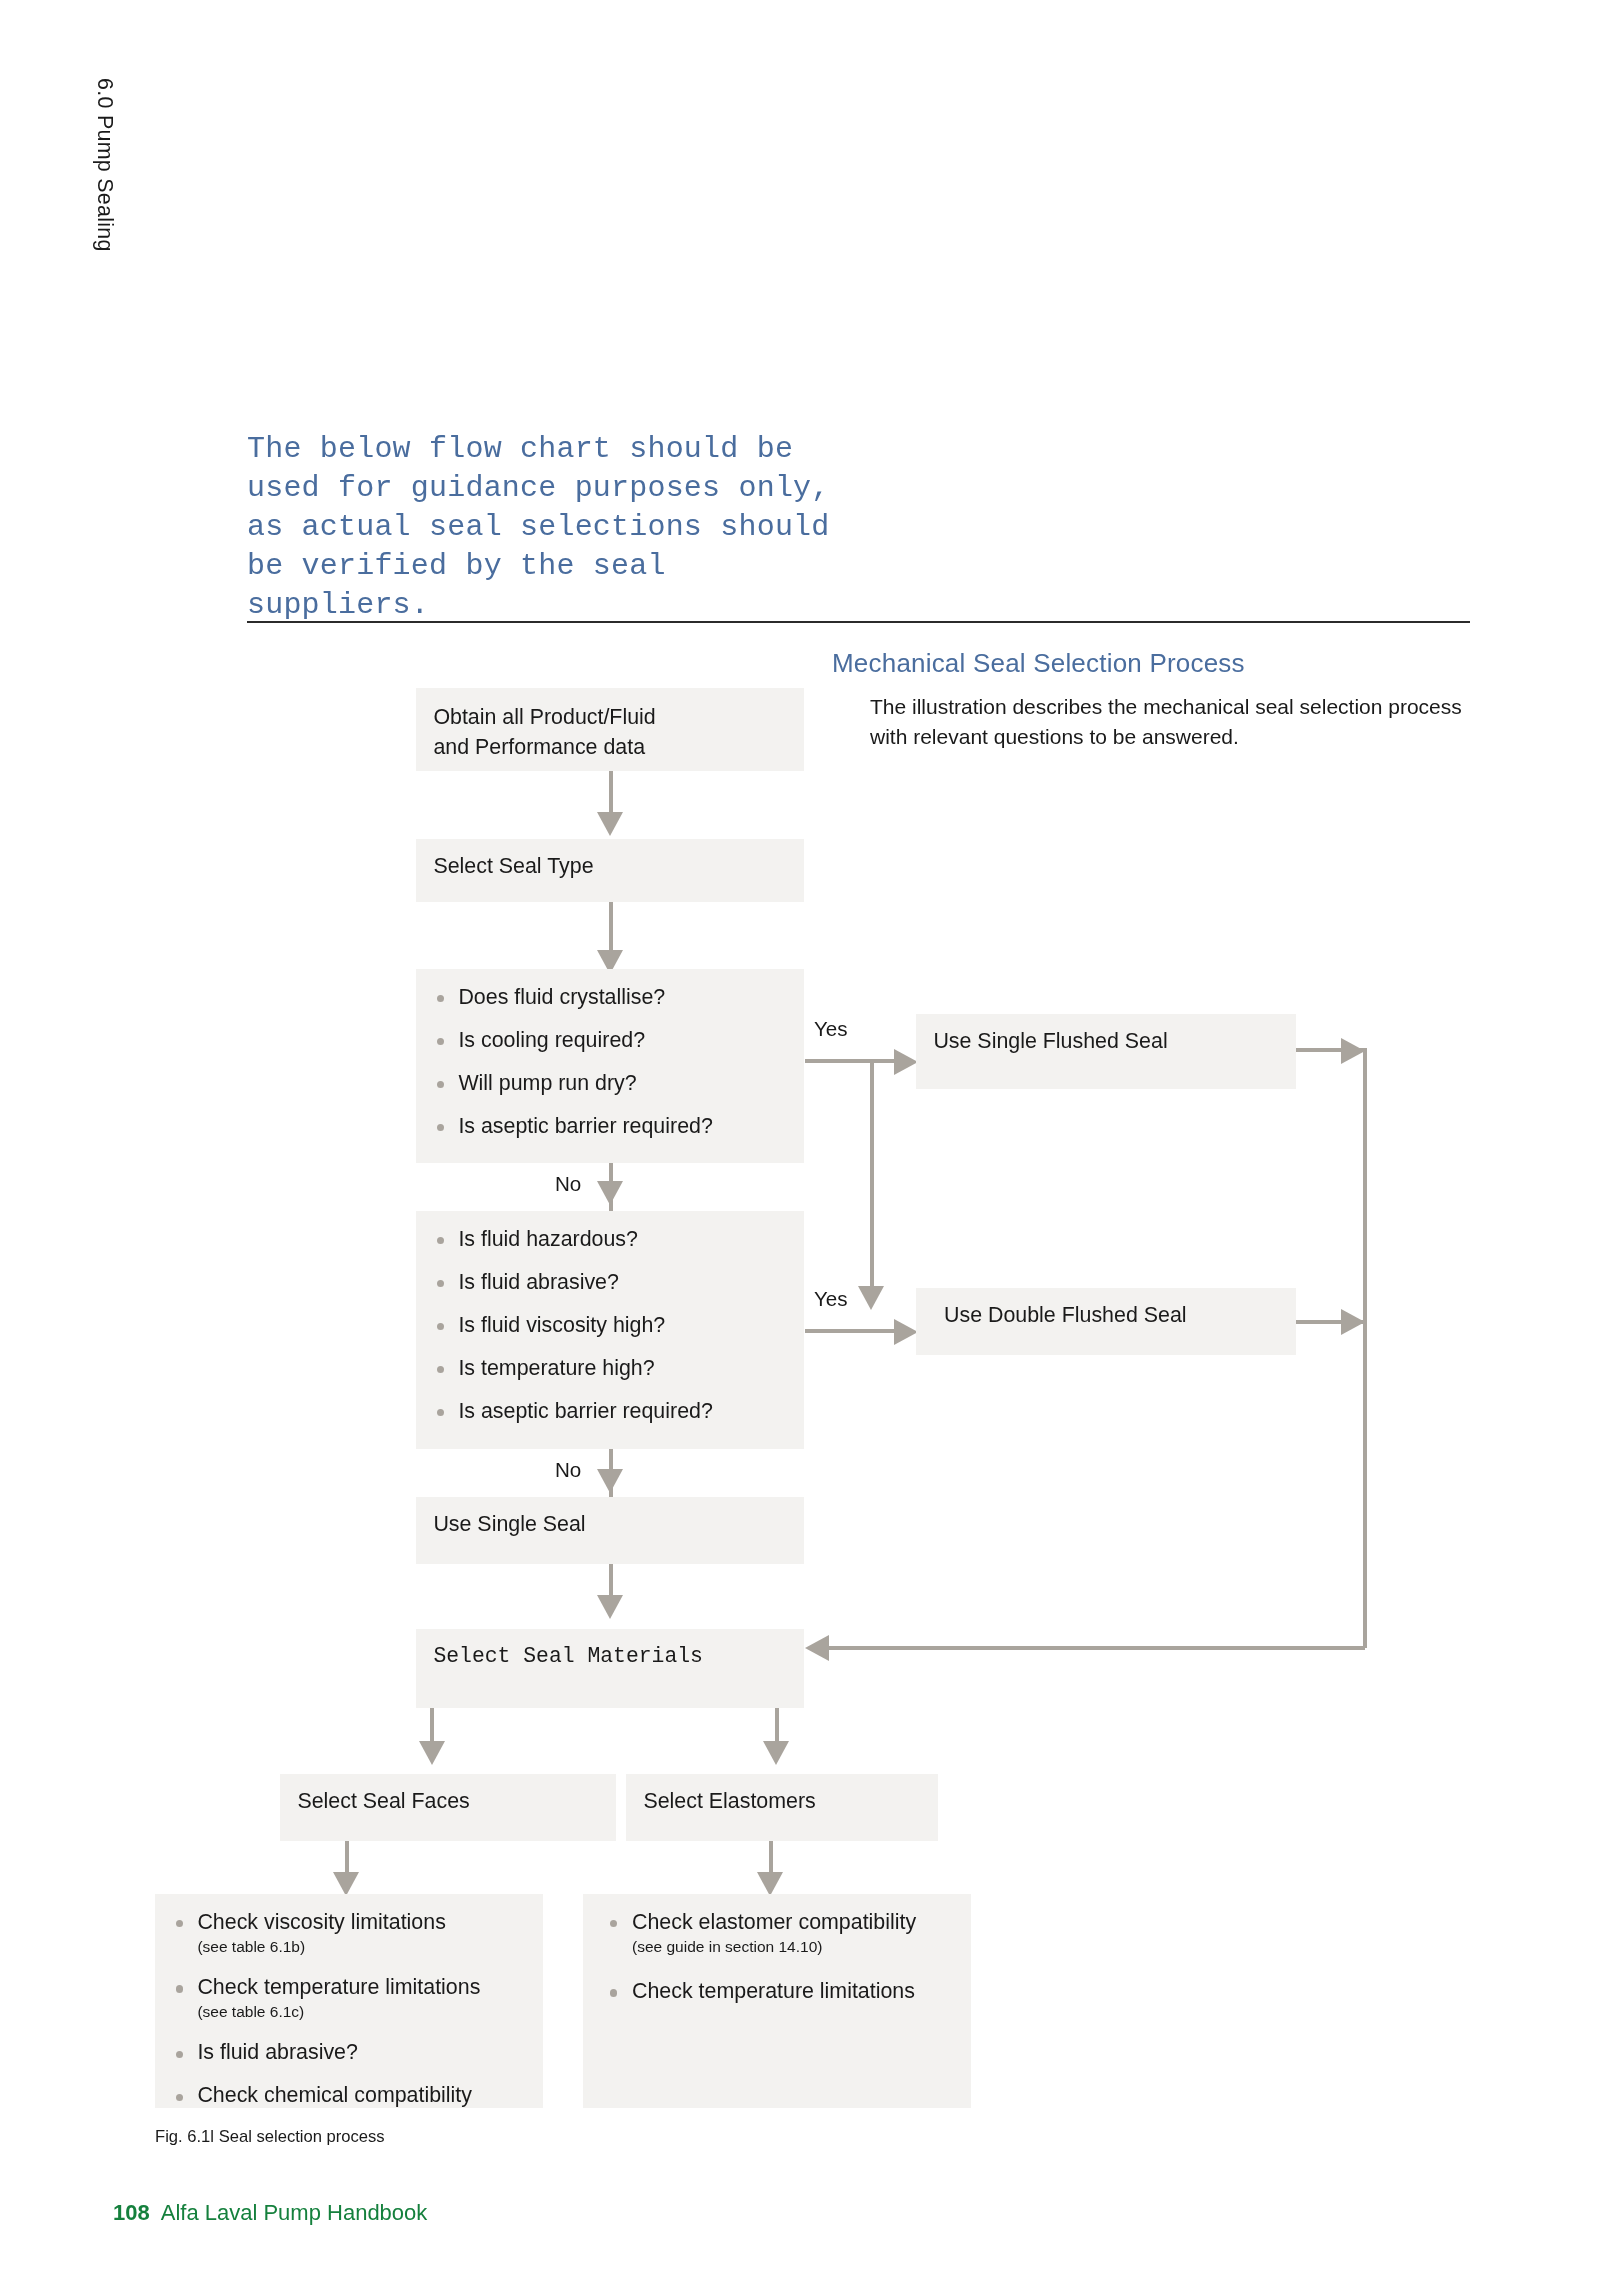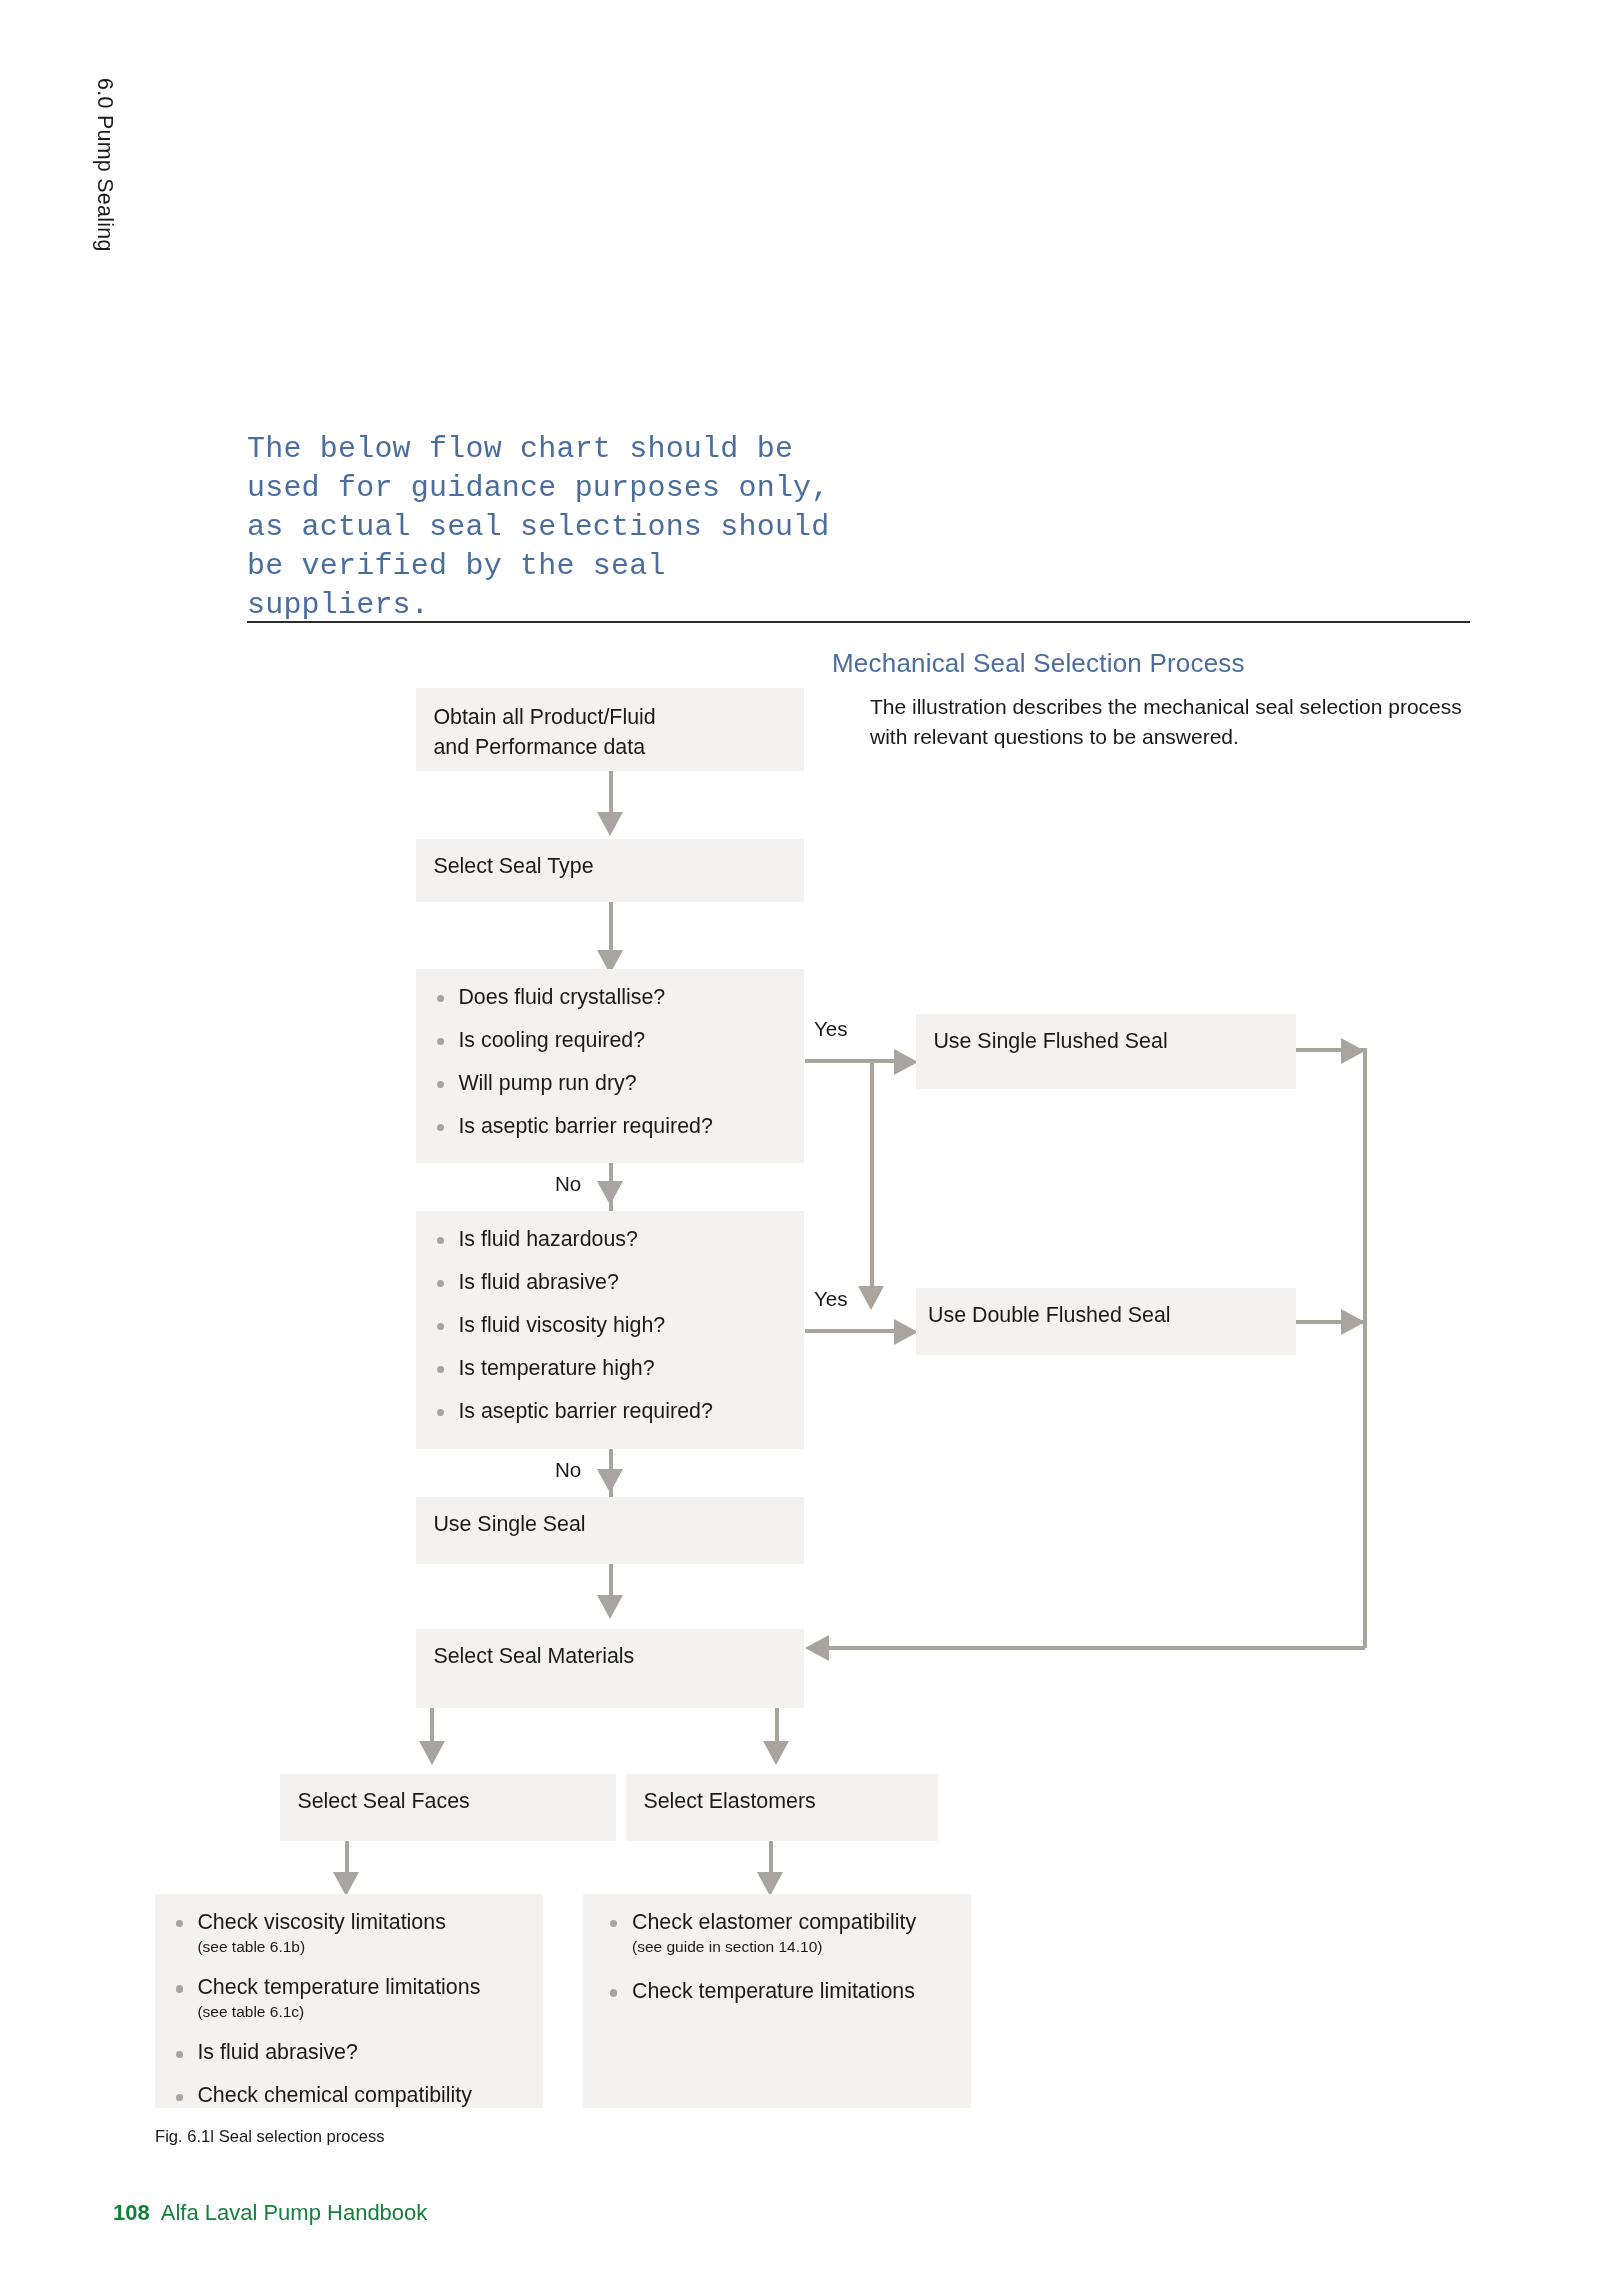--- a/index.html
+++ b/index.html
@@ -251,40 +251,40 @@
       <li><span class="bullet"></span><span>Is temperature high?</span></li>
       <li><span class="bullet"></span><span>Is aseptic barrier required?</span></li>
     </ul>
   </div>
 
   <div class="hline" style="left:805px; top:1329px; width:103px;"></div>
   <div class="arrow-right" style="left:894px; top:1319px;"></div>
   <div class="edge-label" style="left:814px; top:1287px;">Yes</div>
 
   <div class="fbox" style="left:916px; top:1288px; width:380px; height:67px;">
-    <div class="btext" style="left:12px; top:12px;">Use Double Flushed Seal</div>
+    <div class="btext" style="left:28px; top:12px;">Use Double Flushed Seal</div>
   </div>
   <div class="hline" style="left:1296px; top:1320px; width:71px;"></div>
   <div class="arrow-right" style="left:1341px; top:1309px;"></div>
 
   <div class="vline" style="left:1363px; top:1048px; height:600px;"></div>
   <div class="hline" style="left:816px; top:1646px; width:549px;"></div>
   <div class="arrow-left" style="left:805px; top:1635px;"></div>
 
   <div class="vline" style="left:609px; top:1449px; height:49px;"></div>
   <div class="arrow-down" style="left:597px; top:1469px;"></div>
   <div class="edge-label" style="left:555px; top:1458px;">No</div>
 
   <div class="fbox" style="left:416px; top:1497px; width:388px; height:67px;">
     <div class="btext" style="left:17.4px; top:12px;">Use Single Seal</div>
   </div>
   <div class="vline" style="left:609px; top:1564px; height:41px;"></div>
   <div class="arrow-down" style="left:597px; top:1595px;"></div>
 
-  <div class="fbox" style="left:416px; top:1629px; width:388px; height:79px;">
+  <div class="fbox" style="left:416px; top:1629px; width:388px; height:79px;font-family:Liberation Mono, monospace;">
     <div class="btext" style="left:17.4px; top:12px;">Select Seal Materials</div>
   </div>
 
   <div class="hline" style="left:430px; top:1708px; width:0px;"></div>
   <div class="vline" style="left:430px; top:1708px; height:44px;"></div>
   <div class="arrow-down" style="left:419px; top:1741px;"></div>
   <div class="vline" style="left:775px; top:1708px; height:44px;"></div>
   <div class="arrow-down" style="left:763px; top:1741px;"></div>
 
   <div class="fbox" style="left:280px; top:1774px; width:336px; height:67px;">

